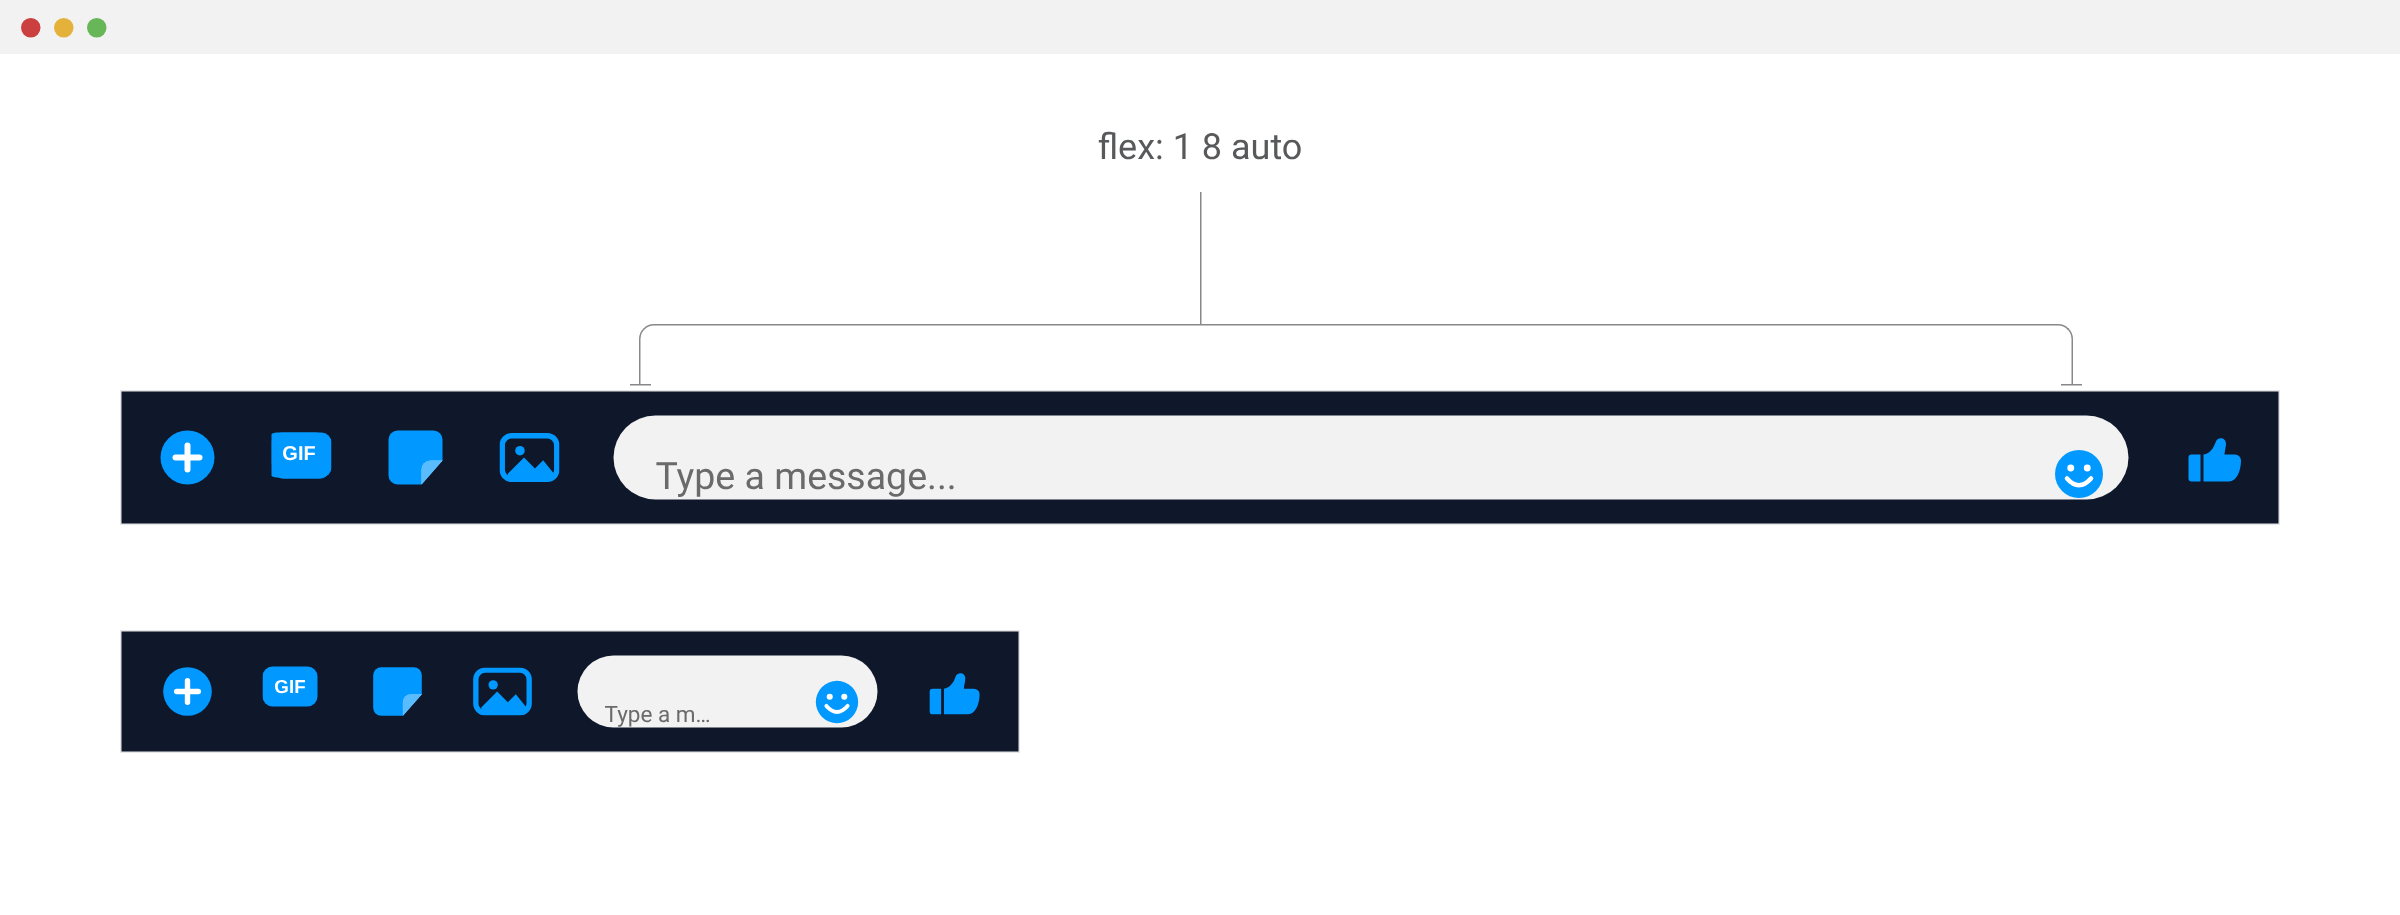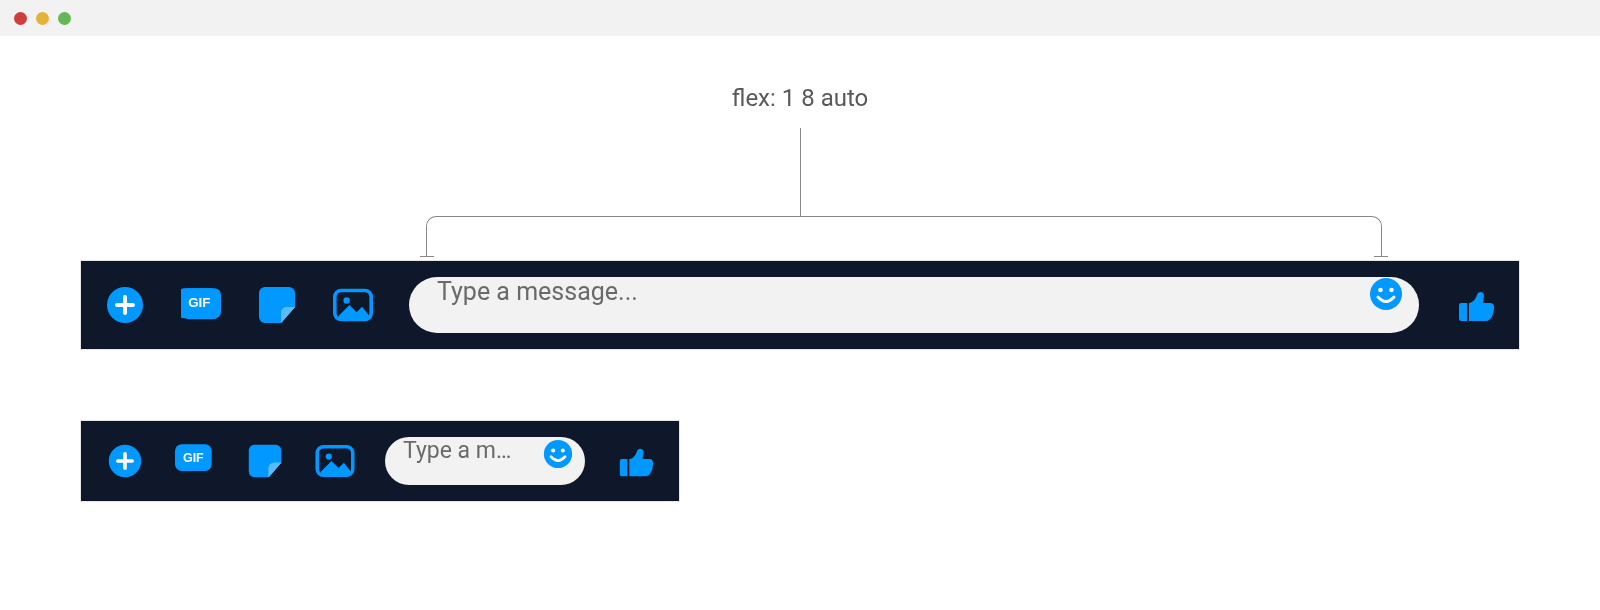--- a/index.html
+++ b/index.html
@@ -97,41 +97,41 @@
       justify-content: center;
     }
 
     .input-pill {
       flex: 1 1 auto;
       min-width: 0;
       background: #f2f2f2;
       border-radius: 999px;
       height: 56px;
       display: flex;
-      align-items: flex-start;
+      align-items: flex-end;
       padding: 0 16px 0 28px;
       gap: 12px;
     }
     .composer-row.narrow .input-pill {
       height: 48px;
       padding: 0 10px 0 18px;
     }
     .input-text {
       flex: 1 1 auto;
       min-width: 0;
       color: #6a6a6a;
       font-size: 25px;
       white-space: nowrap;
       overflow: hidden;
       text-overflow: ellipsis;
       background: transparent;
       border: none;
       outline: none;
     }
-    .composer-row.narrow .input-text { font-size: 23px; }
+    .composer-row.narrow .input-text { font-size: 15px; }
 
     .emoji-btn { flex: 0 0 auto; width: 34px; height: 34px; color: #0199ff; display: inline-flex; align-items: center; justify-content: center; }
 
     svg { display: block; }
   </style>
 </head>
 <body>
 
 <div class="titlebar">
   <span class="traffic-dot traffic-red"></span>

